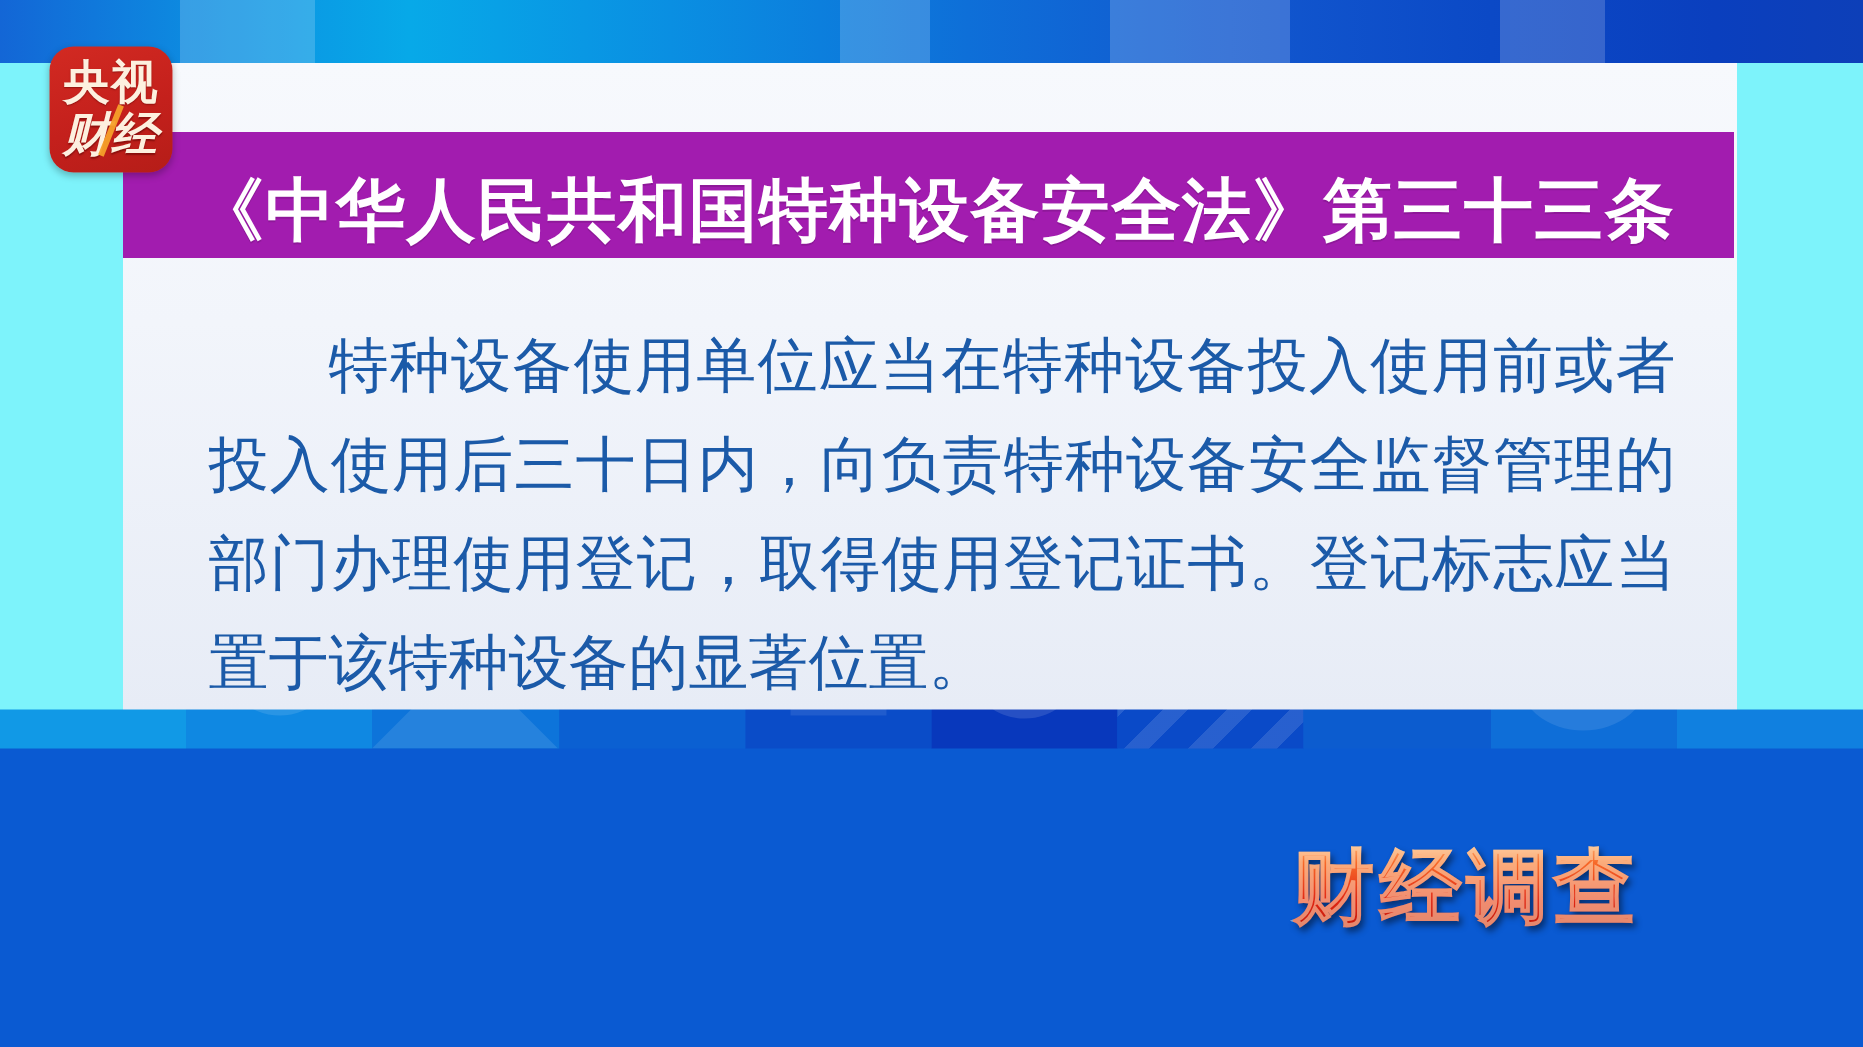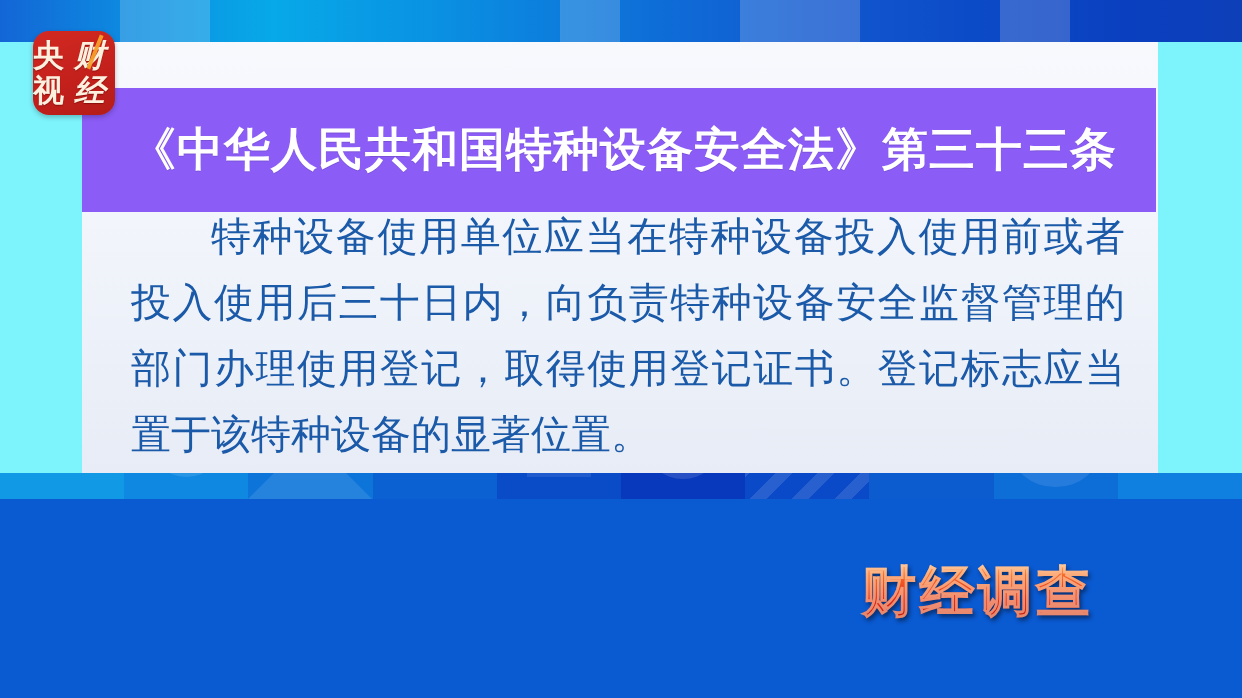--- a/index.html
+++ b/index.html
@@ -67,39 +67,39 @@
   
   .side-band{position:absolute;top:42px;height:431px;background:#7df3fb;}
   .side-left{left:0;width:82px;}
   .side-right{left:1158px;width:84px;}
 
   
   .card{position:absolute;left:82px;top:42px;width:1076px;height:431px;
     background:linear-gradient(180deg,#f7f9fd 0%,#f2f5fb 40%,#e7ecf6 100%);}
 
   
-  .title-bar{position:absolute;left:82px;top:88px;width:1074px;height:124px;
-    background:#8b5cf6;display:flex;align-items:center;}
+  .title-bar{position:absolute;left:82px;top:88px;width:1074px;height:84px;
+    background:#a21caf;display:flex;align-items:flex-end;}
   .title-text{color:#ffffff;font-size:46px;font-weight:700;letter-spacing:1px;
     margin-left:48px;white-space:nowrap;
     font-family:"DejaVu Sans","Liberation Sans",sans-serif;
     text-shadow:0 1px 0 rgba(0,0,0,.12);}
 
   
   .body-copy{position:absolute;left:128px;top:200px;width:1000px;
     color:#1b5aa8;font-size:40px;line-height:66px;font-weight:500;
     text-align:justify;text-justify:inter-character;
     font-family:"DejaVu Sans","Liberation Sans",sans-serif;}
-  .body-copy p{margin:3px;text-indent:2em;}
+  .body-copy p{margin:11px;text-indent:2em;}
 
   
   .logo{position:absolute;left:33px;top:31px;width:82px;height:84px;
     background:linear-gradient(160deg,#d22a22 0%,#c4201c 55%,#b51d18 100%);
     border-radius:16px;box-shadow:0 2px 5px rgba(0,0,0,.25);
-    display:flex;flex-direction:row;align-items:center;justify-content:center;
+    display:flex;flex-direction:column;align-items:center;justify-content:center;
     overflow:hidden;}
   .logo .l1,.logo .l2{color:#fdf0df;font-weight:900;font-size:31px;line-height:35px;
     letter-spacing:1px;font-family:"DejaVu Sans","Liberation Sans",sans-serif;
     text-shadow:0 1px 1px rgba(90,0,0,.5);}
   .logo .l2{position:relative;font-style:italic;}
   .logo .slash{position:absolute;left:50%;top:-4px;width:4px;height:36px;
     background:#f6a02a;transform:translateX(-50%) rotate(22deg);opacity:.95;}
 
   
   .program-badge{position:absolute;left:862px;top:556px;

